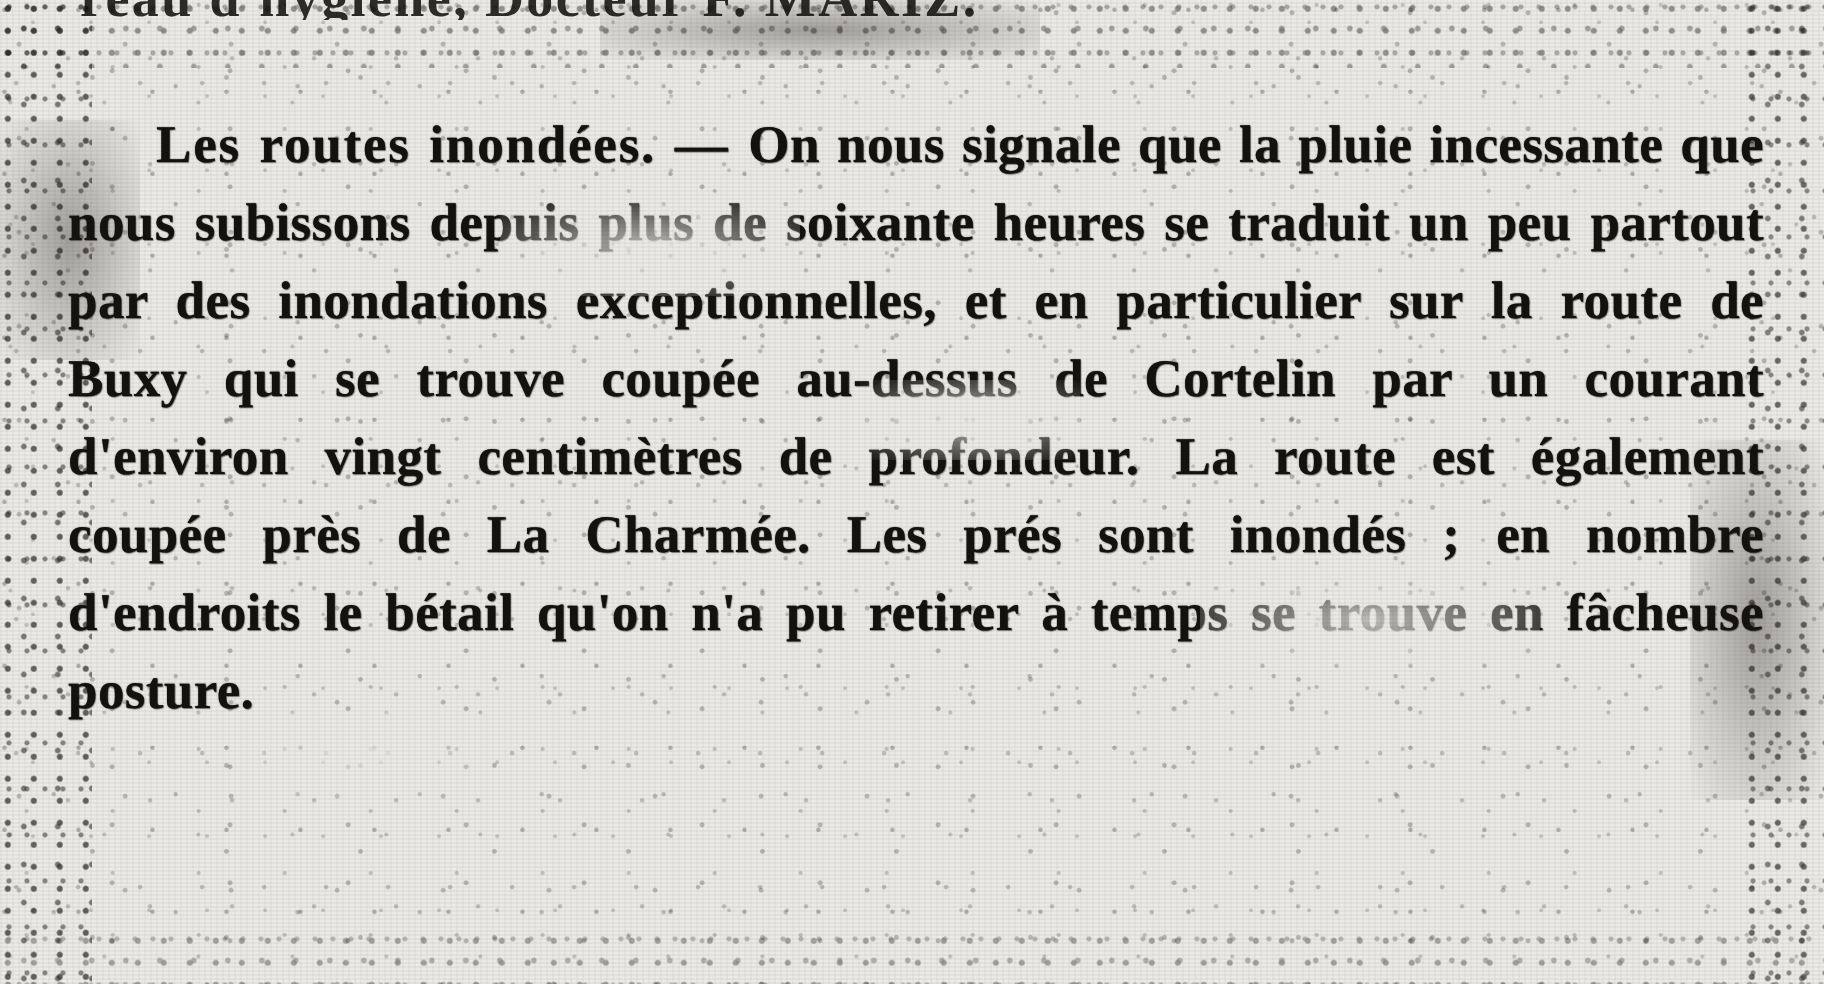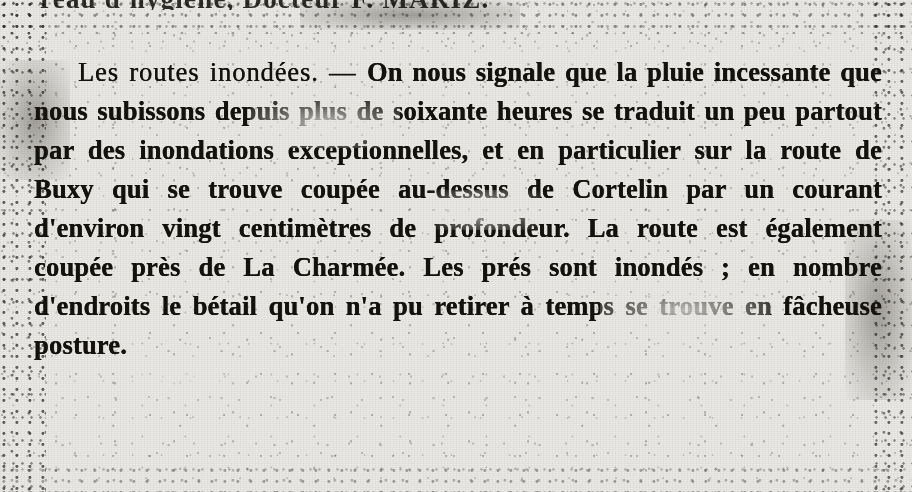--- a/index.html
+++ b/index.html
@@ -96,21 +96,21 @@
     text-align: justify;
     text-align-last: justify;
     letter-spacing: 0.2px;
     word-spacing: 1px;
     color: #14120d;
     text-indent: 44px;
     text-shadow: 0 0 0.6px rgba(20,18,13,0.85), 0.4px 0.3px 0.5px rgba(20,18,13,0.45);
   }
 
   #article-body .lead {
-    font-weight: normal;
+    font-weight: bold;
     letter-spacing: 0.9px;
   }
 
   
   .fade-patch {
     position: absolute;
     pointer-events: none;
     background: radial-gradient(ellipse at center, rgba(236,234,230,0.80) 0%, rgba(236,234,230,0.35) 55%, rgba(236,234,230,0) 100%);
   }
   #fade-1 { left: 250px; top: 100px;  width: 150px; height: 48px; }

